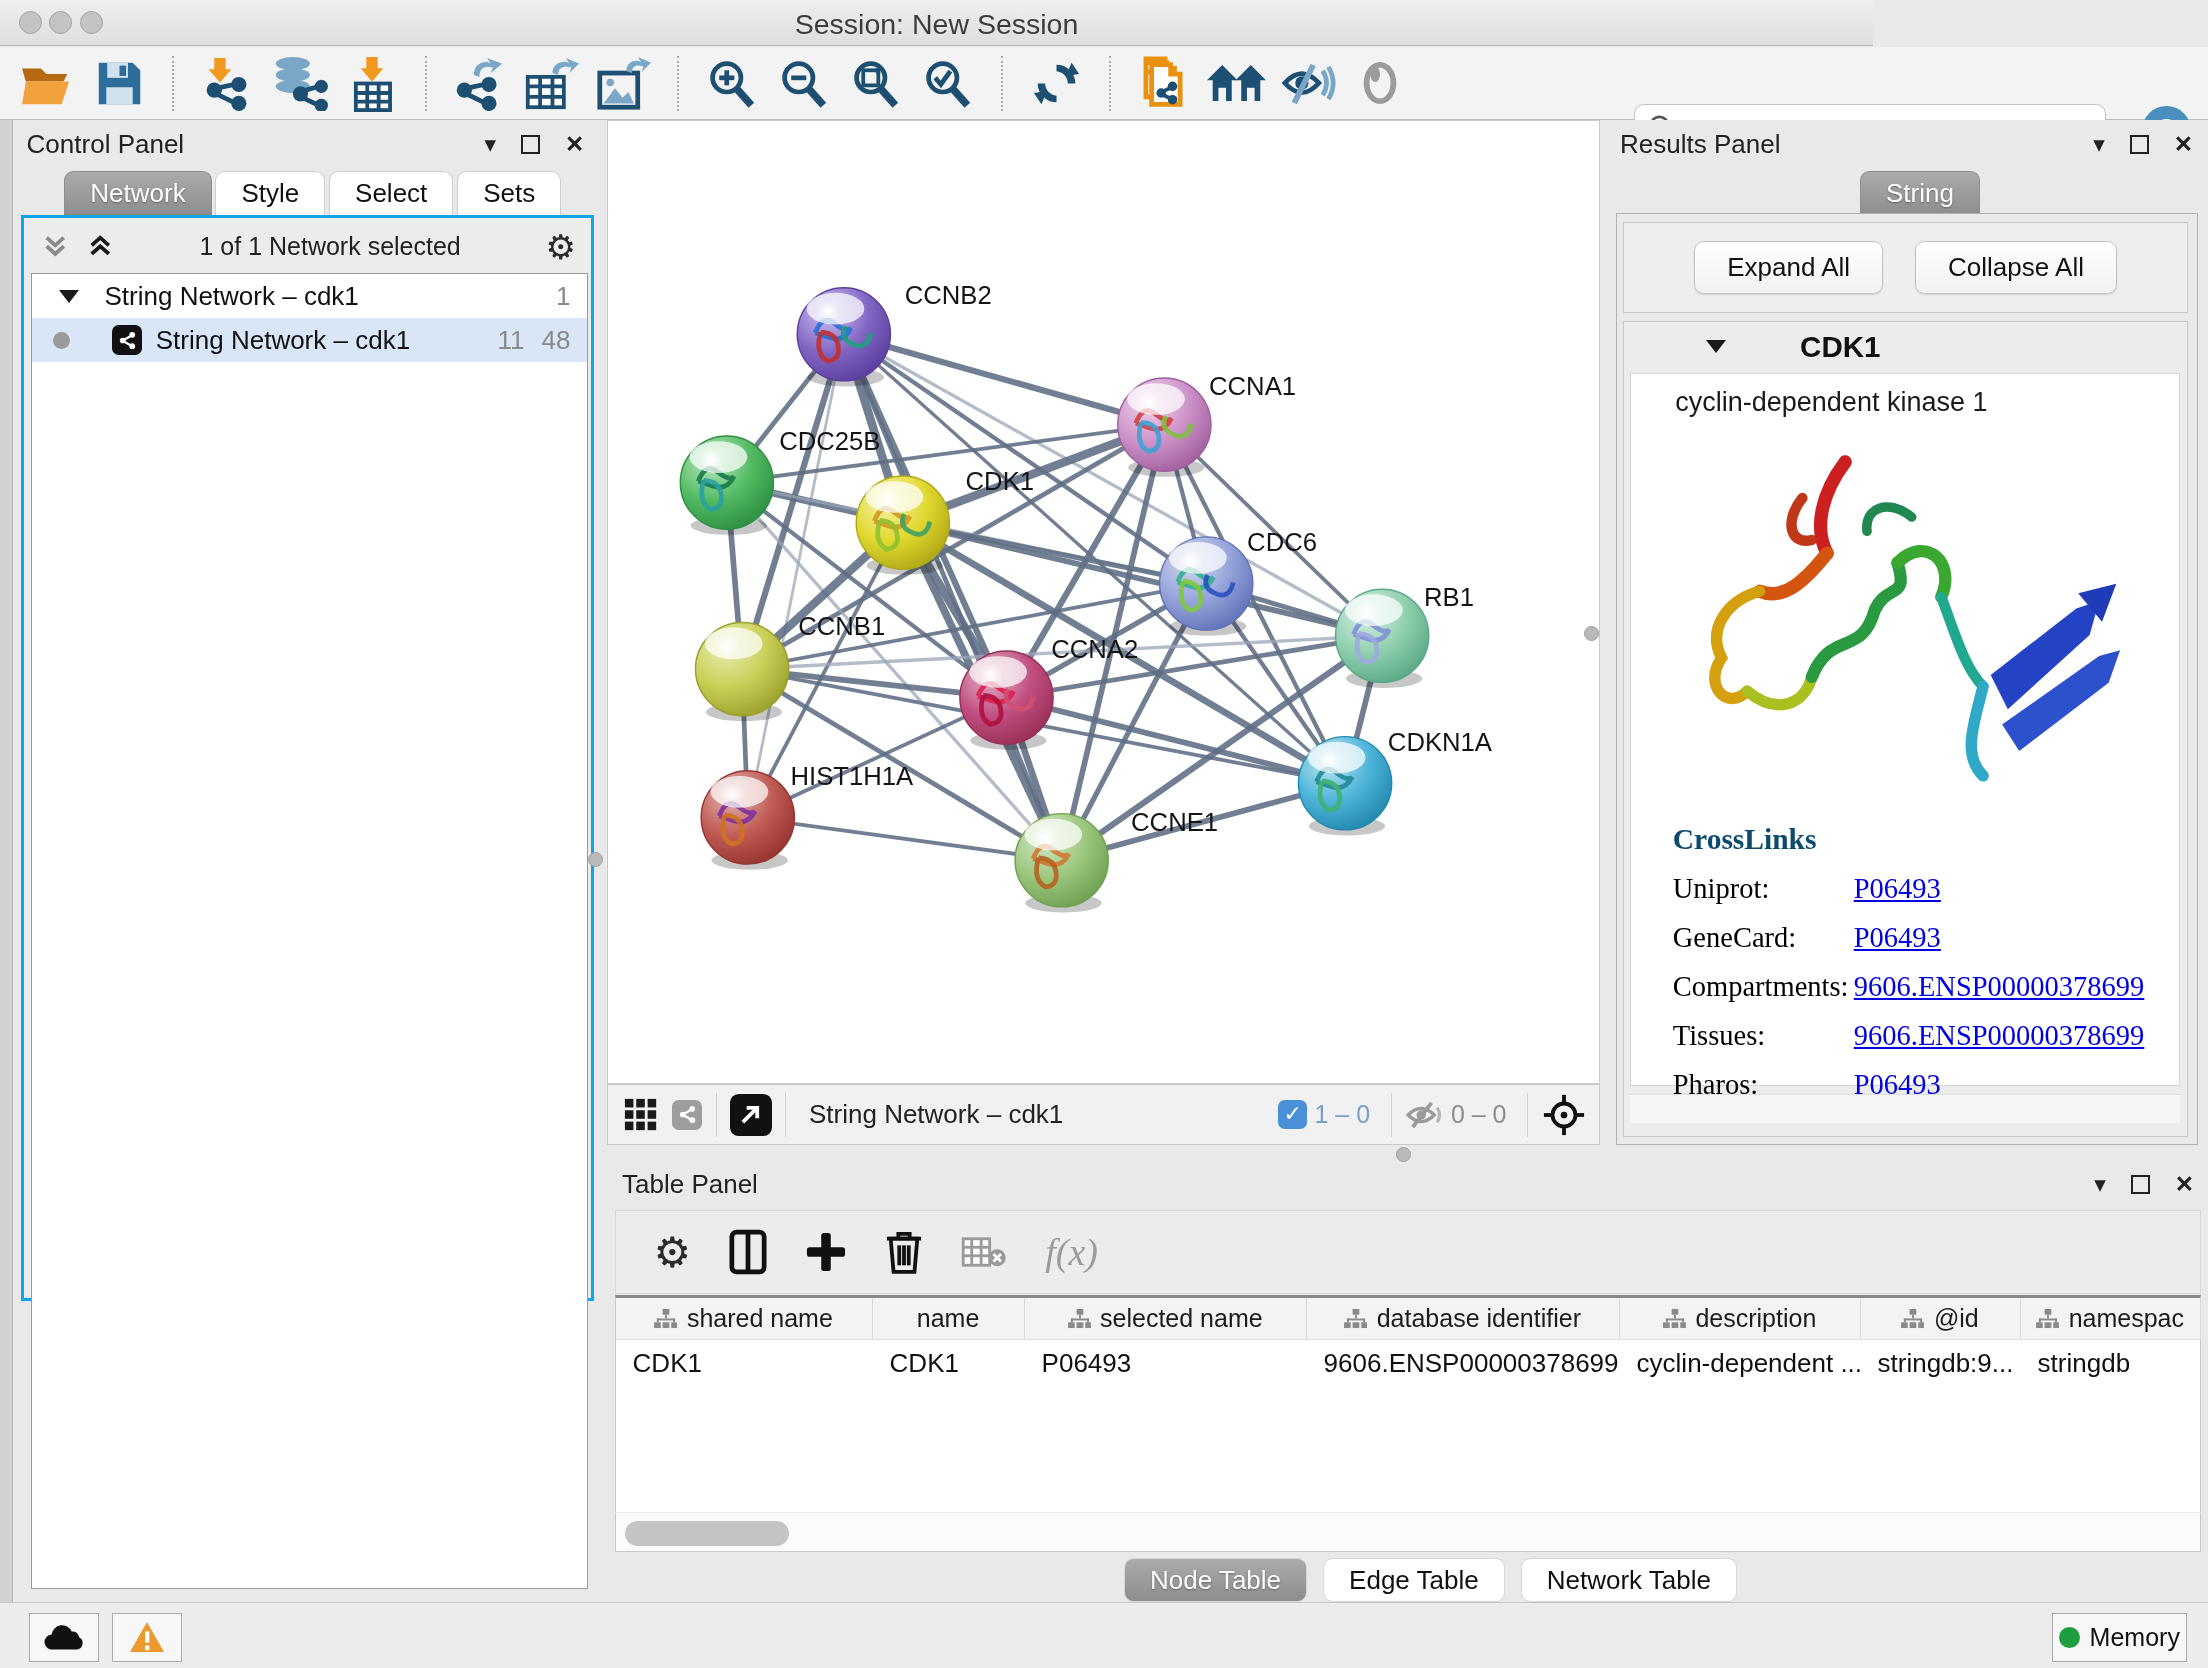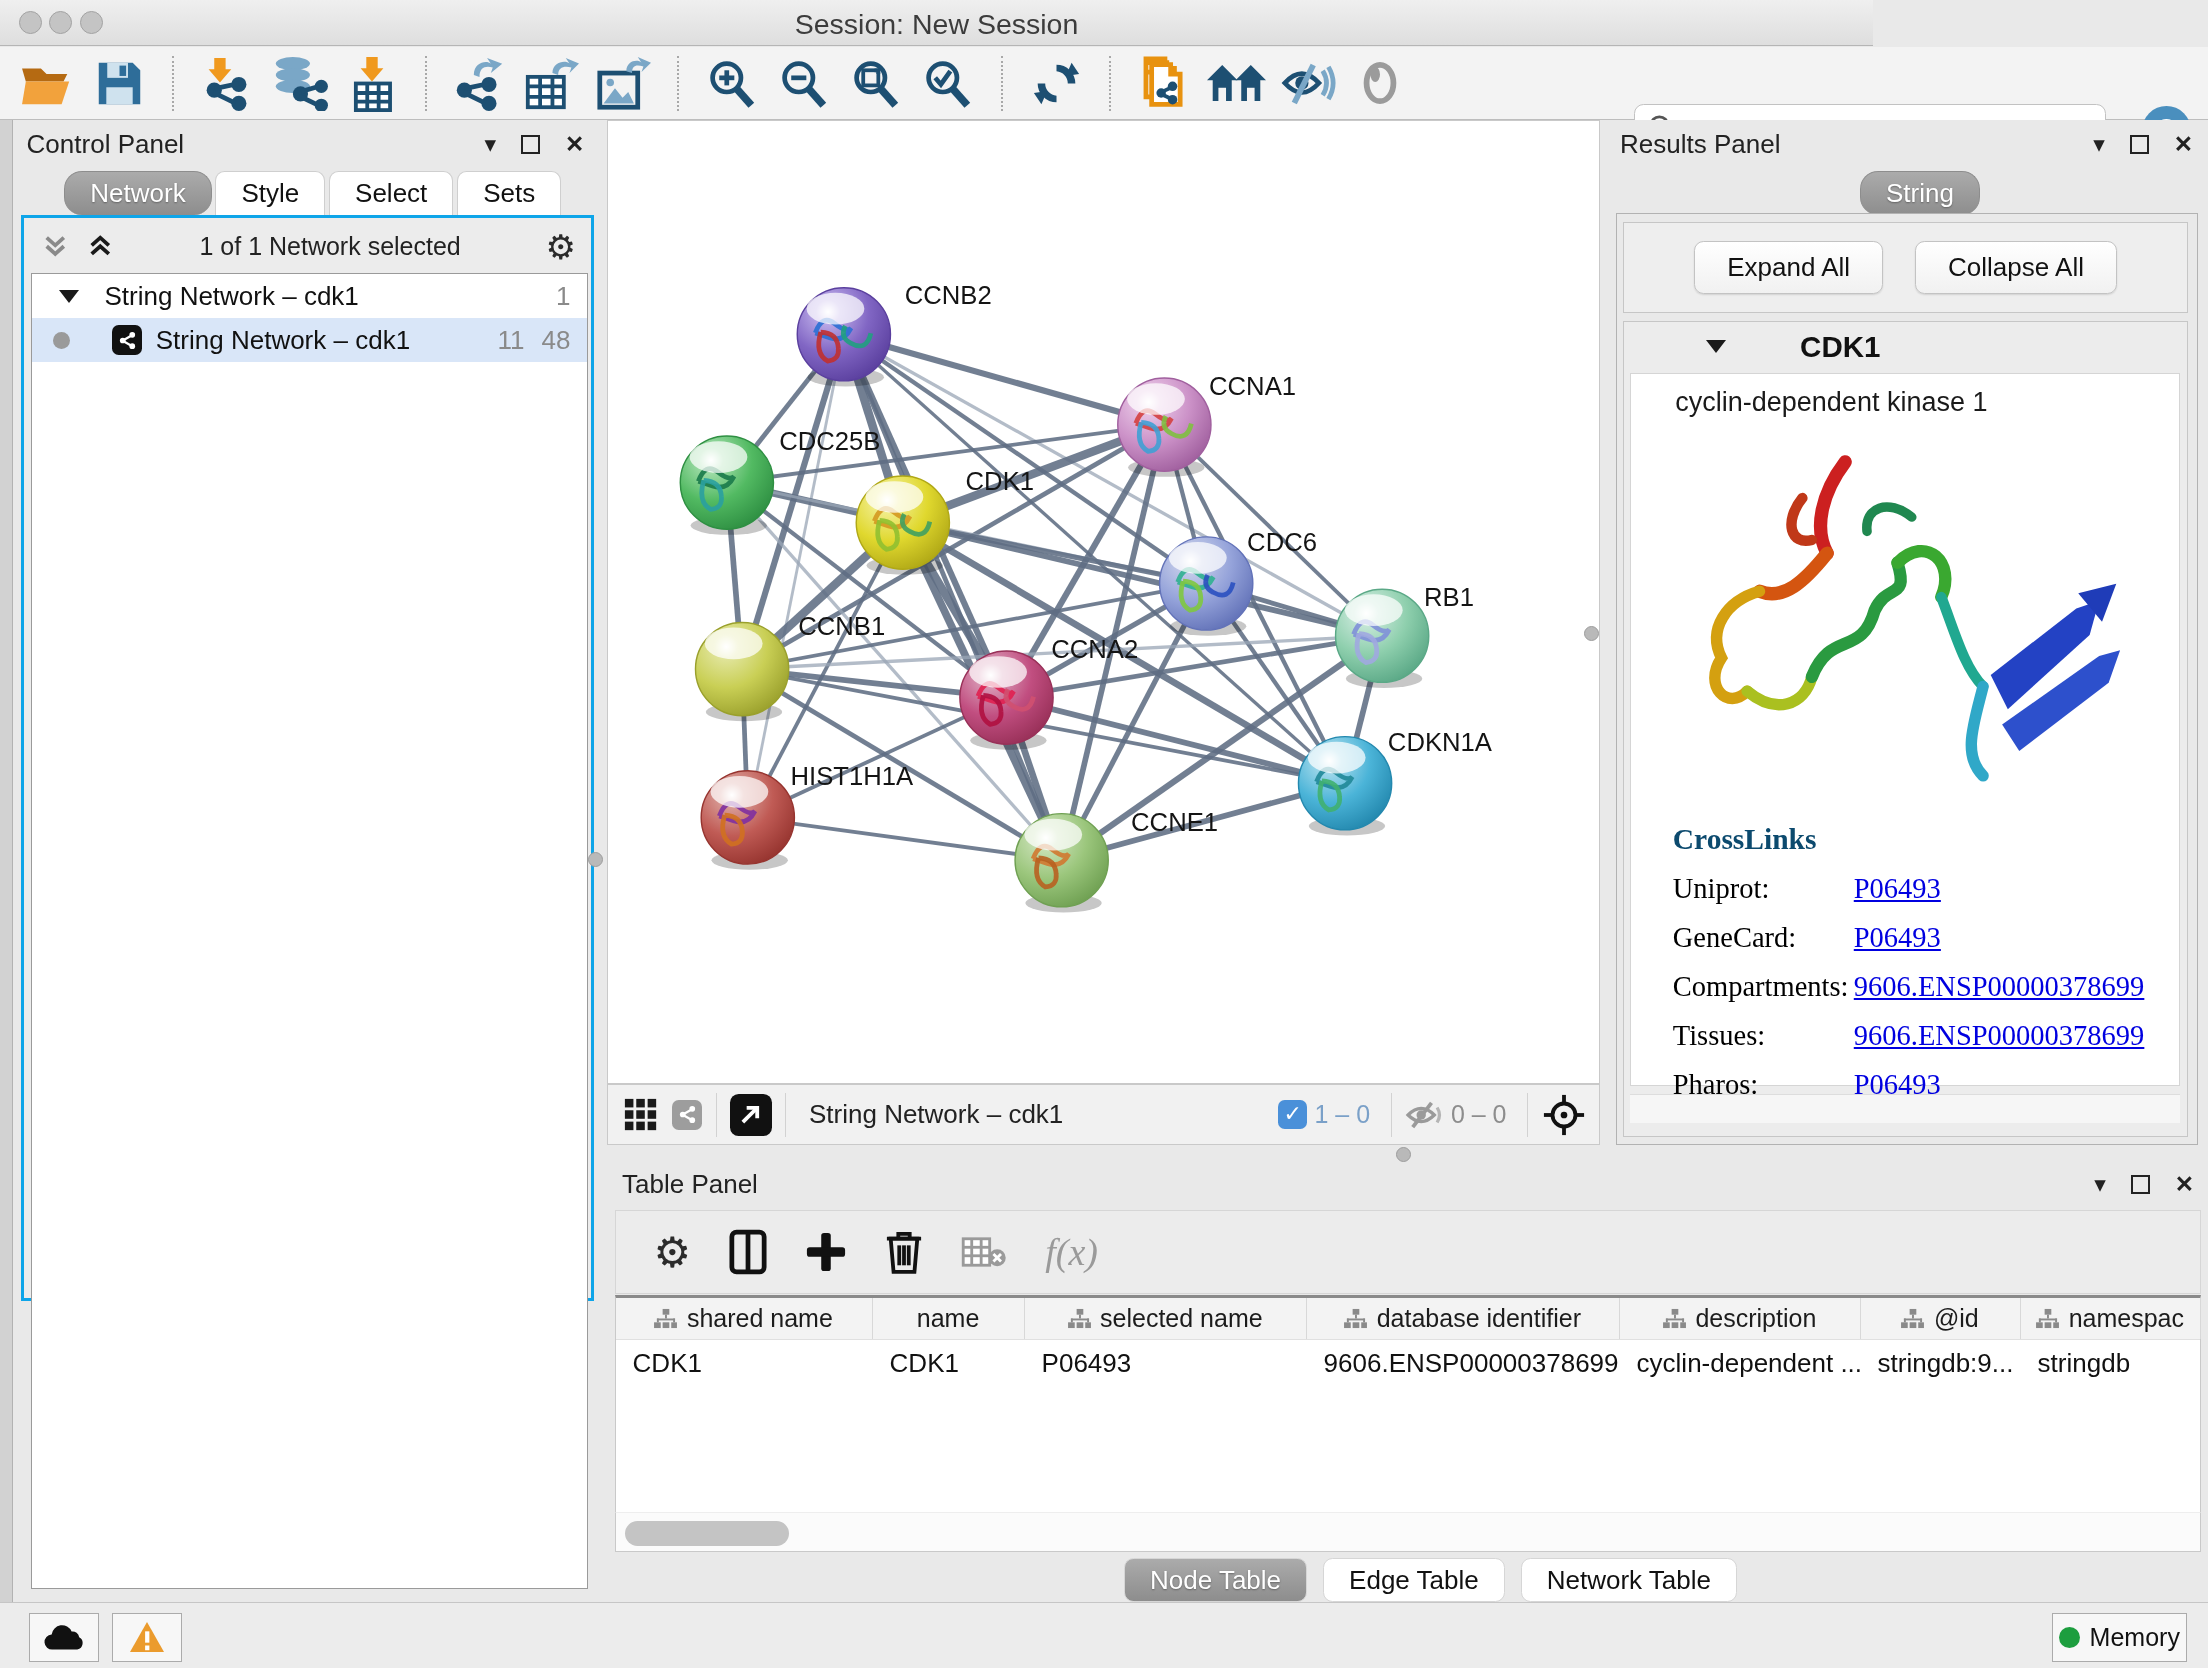--- a/index.html
+++ b/index.html
@@ -34,21 +34,21 @@
   .ph-ico { font-size:23px; color:#222; cursor:pointer; line-height:1; }
   .sq { width:19px; height:19px; border:2.9px solid #222; display:inline-block; }
 
   
   #left-sliver { position:absolute; left:0; top:120px; width:13.3px; height:1482px; background:#d2d2d2; border-right:1px solid #b2b2b2; }
   #control-panel { position:absolute; left:13.3px; top:120px; width:588px; height:1482px; background:#e9e9e9; }
   #cp-header { position:absolute; left:0; top:0; width:100%; height:48px; display:flex; align-items:center; justify-content:space-between; padding:0 17px 0 13.3px; }
   .tabs-row { position:absolute; display:flex; }
   .tab { height:44px; padding:0 25px; font-size:26px; display:flex; align-items:center; justify-content:center;
     background:#fff; border:1px solid #cfcfcf; border-bottom:none; border-radius:9.5px 9.5px 0 0; margin-right:3.8px; color:#111; cursor:pointer; }
-  .tab.sel { background:linear-gradient(#ababab,#8d8d8d); color:#fff; text-shadow:0 1px 1.9px rgba(0,0,0,.35); border-color:#8d8d8d;border-radius:18px; }
+  .tab.sel { background:linear-gradient(#ababab,#8d8d8d); color:#fff; text-shadow:0 1px 1.9px rgba(0,0,0,.35); border-color:#8d8d8d; }
   #cp-tabs { left:51px; top:51px; }
   #cp-body { position:absolute; left:7.6px; top:95px; width:573px; height:1086px; background:#ececec; border:3px solid #0ea5e9; }
   #cp-toolrow { position:absolute; left:0; top:7.6px; width:100%; height:42px; display:flex; align-items:center; }
   #cp-toolrow .chev { margin-left:17px; cursor:pointer; }
   #cp-sel-label { flex:1; text-align:center; font-size:25px; color:#222; }
   .gear { font-size:34px; color:#2b2b2b; cursor:pointer; margin-right:15px; font-family:"DejaVu Sans",sans-serif; }
   #net-list { position:absolute; left:7.6px; top:55px; width:557px; height:1316px; background:#fff; border:1.9px solid #9a9a9a; }
   .tree-row { display:flex; align-items:center; height:44px; font-size:26px; color:#111; cursor:pointer; }
   .tree-row .count { color:#8a8a8a; margin-left:auto; margin-right:17px; }
   .tree-row.selrow { background:#d9e6f8; }

